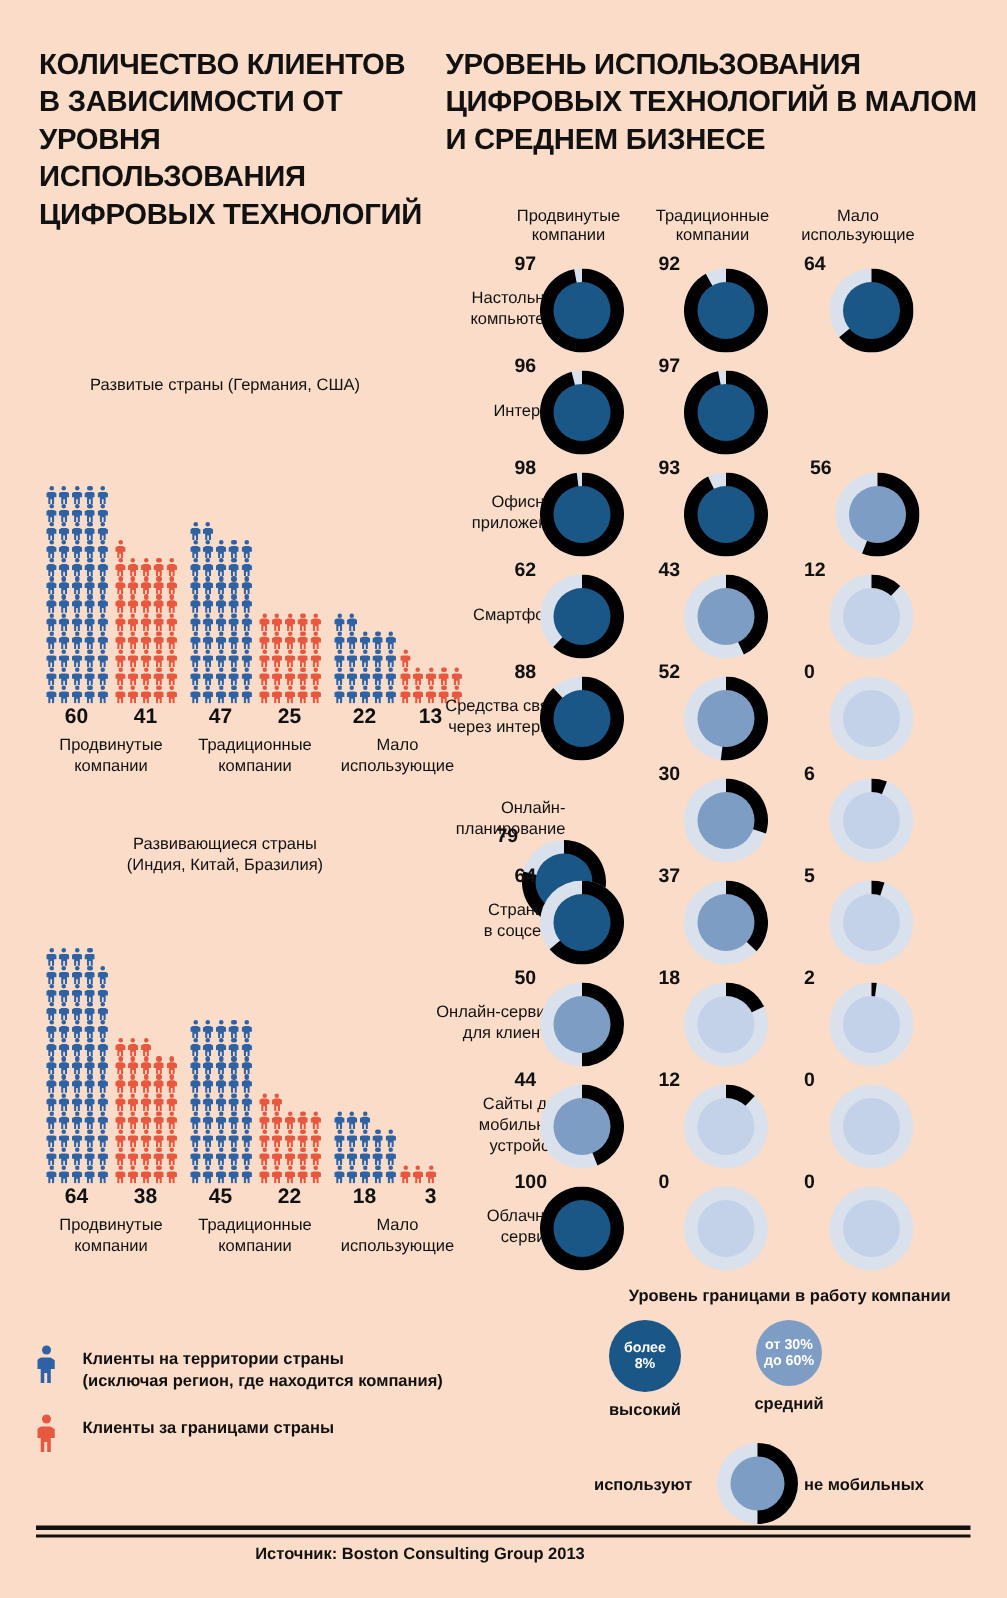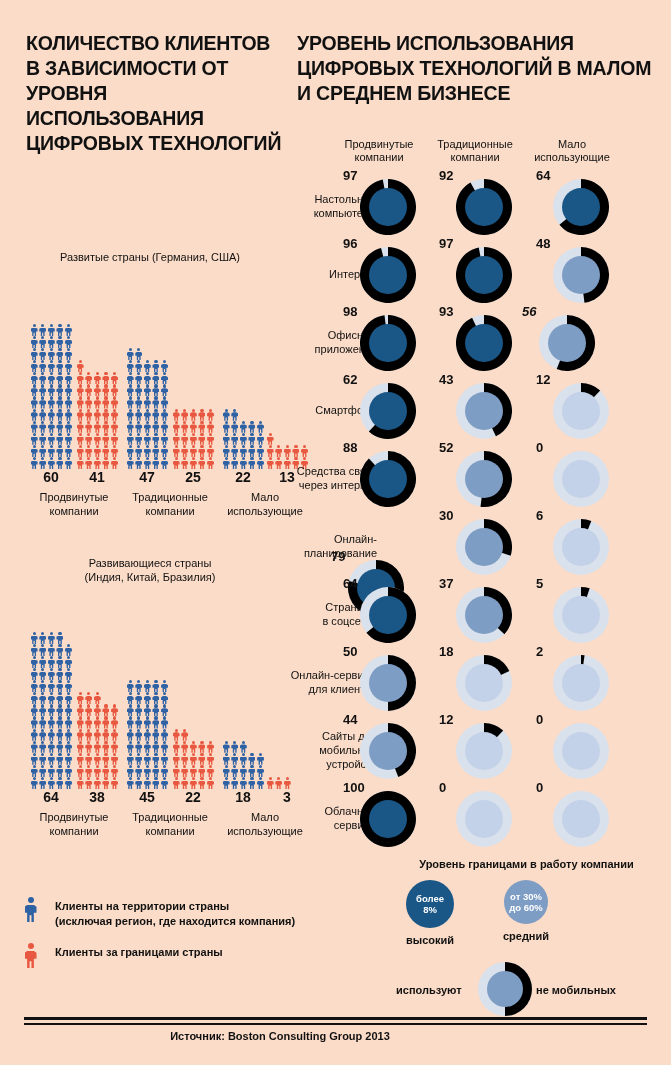--- a/index.html
+++ b/index.html
@@ -410,30 +410,20 @@
         <div class="cell" style="left: 130px;">
           <div class="val">97</div>
           <div class="donut">
             <svg width="56" height="56" viewBox="0 0 56 56">
               <circle cx="28" cy="28" r="28" fill="#d9e1ec"></circle>
               <path d="M 28 28 L 28 0 A 28 28 0 1 1 22.753323191599712 0.49595697959671625 Z" fill="#000000"></path>
               <circle cx="28" cy="28" r="19" fill="#1a5787"></circle>
             </svg>
           </div>
         </div>
-        <div class="cell" style="left: 227px;">
-          <div class="val">48</div>
-          <div class="donut">
-            <svg width="56" height="56" viewBox="0 0 56 56">
-              <circle cx="28" cy="28" r="28" fill="#d9e1ec"></circle>
-              <path d="M 28 28 L 28 0 A 28 28 0 0 1 31.509330539800526 55.77921163680538 Z" fill="#000000"></path>
-              <circle cx="28" cy="28" r="19" fill="#7e9dc4"></circle>
-            </svg>
-          </div>
-        </div>
       </div>
       <div class="drow">
         <div class="drow-label">
           <div>Офисные</div>
           <div>приложения</div>
         </div>
         <div class="cell" style="left: 34px;">
           <div class="val">98</div>
           <div class="donut">
             <svg width="56" height="56" viewBox="0 0 56 56">
@@ -446,21 +436,21 @@
         <div class="cell" style="left: 130px;">
           <div class="val">93</div>
           <div class="donut">
             <svg width="56" height="56" viewBox="0 0 56 56">
               <circle cx="28" cy="28" r="28" fill="#d9e1ec"></circle>
               <path d="M 28 28 L 28 0 A 28 28 0 1 1 16.07817983617798 2.6648425309514465 Z" fill="#000000"></path>
               <circle cx="28" cy="28" r="19" fill="#1a5787"></circle>
             </svg>
           </div>
         </div>
-        <div class="cell" style="left: 213px; font-style: italic;">
+        <div class="cell" style="left: 231px;">
           <div class="val">56</div>
           <div class="donut">
             <svg width="56" height="56" viewBox="0 0 56 56">
               <circle cx="28" cy="28" r="28" fill="#d9e1ec"></circle>
               <path d="M 28 28 L 28 0 A 28 28 0 1 1 17.692512524829006 54.03374160487104 Z" fill="#000000"></path>
               <circle cx="28" cy="28" r="19" fill="#7e9dc4"></circle>
             </svg>
           </div>
         </div>
       </div>

